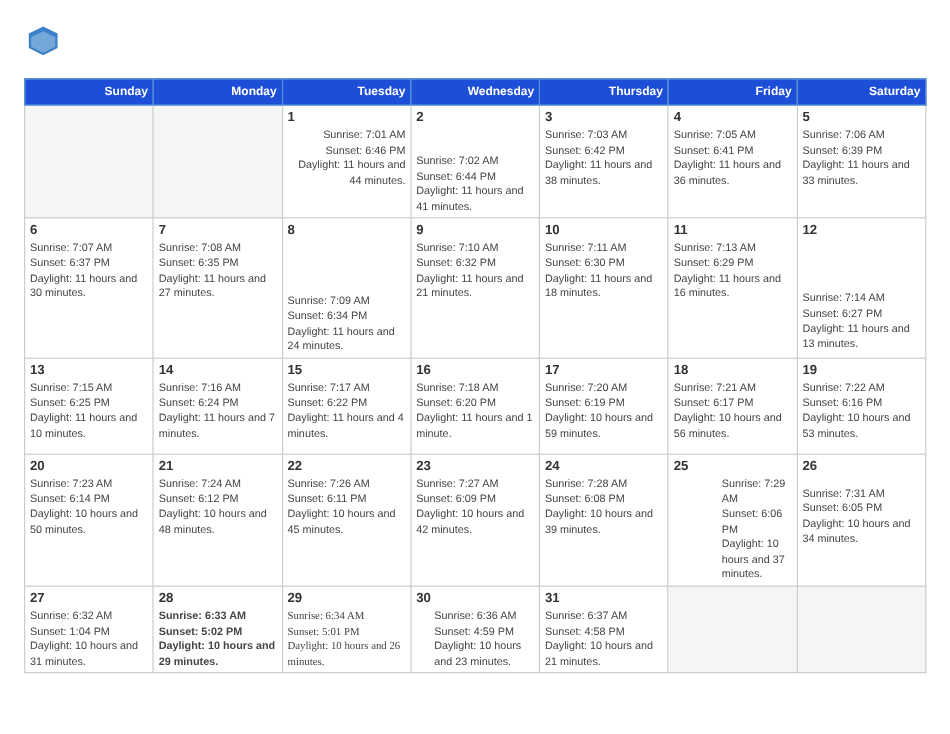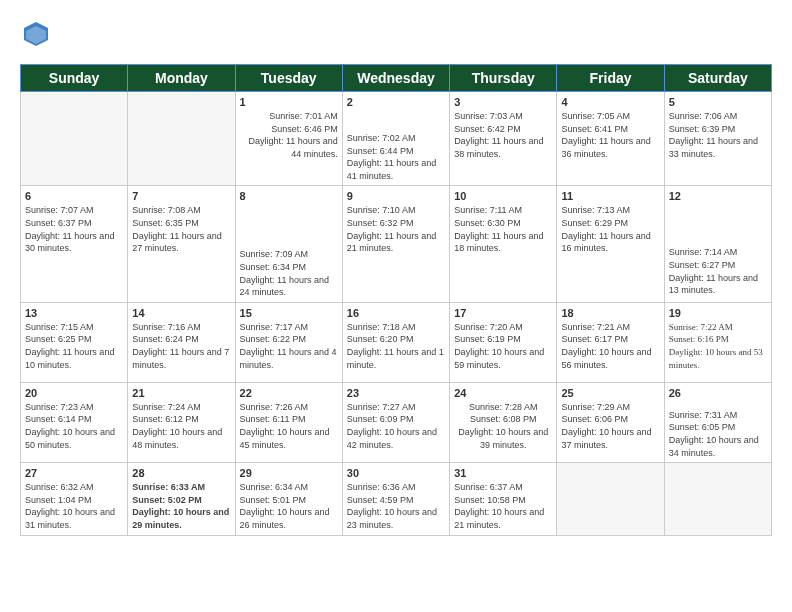--- a/index.html
+++ b/index.html
@@ -38,26 +38,26 @@
     .location {
       font-size: 14px;
       color: #555;
     }
     .calendar {
       width: 100%;
       border-collapse: collapse;
       table-layout: fixed;
     }
     .calendar th {
-      background: #14532d;
+      background: #1d4ed8;
       color: #fff;
-      font-size: 14px;
+      font-size: 10px;
       font-weight: bold;
       padding: 5px 4px;
-      text-align: center;
+      text-align: right;
       border: 1px solid #5590d4;
     }
     .calendar td {
       vertical-align: top;
       border: 1px solid #ccc;
       padding: 4px 4px 3px 4px;
       font-size: 9px;
       color: #333;
       height: 80px;
       background: #fff;
@@ -233,21 +233,21 @@
 Daylight: 10 hours and 59 minutes.</div>
           </td>
           <td>
             <span class="day-num">18</span>
             <div class="day-detail" style="white-space: pre-line;">Sunrise: 7:21 AM
 Sunset: 6:17 PM
 Daylight: 10 hours and 56 minutes.</div>
           </td>
           <td>
             <span class="day-num">19</span>
-            <div class="day-detail" style="white-space: pre-line; font-family: Liberation Serif, serif;">Sunrise: 7:22 AM
+            <div class="day-detail" style="white-space: pre-line;">Sunrise: 7:22 AM
 Sunset: 6:16 PM
 Daylight: 10 hours and 53 minutes.</div>
           </td>
         </tr>
         <tr class="week-row">
           <td>
             <span class="day-num">20</span>
             <div class="day-detail" style="white-space: pre-line;">Sunrise: 7:23 AM
 Sunset: 6:14 PM
 Daylight: 10 hours and 50 minutes.</div>
@@ -265,27 +265,27 @@
 Daylight: 10 hours and 45 minutes.</div>
           </td>
           <td>
             <span class="day-num">23</span>
             <div class="day-detail" style="white-space: pre-line;">Sunrise: 7:27 AM
 Sunset: 6:09 PM
 Daylight: 10 hours and 42 minutes.</div>
           </td>
           <td>
             <span class="day-num">24</span>
-            <div class="day-detail" style="white-space: pre-line; text-align: center;">Sunrise: 7:28 AM
+            <div class="day-detail" style="white-space: pre-line;">Sunrise: 7:28 AM
 Sunset: 6:08 PM
 Daylight: 10 hours and 39 minutes.</div>
           </td>
           <td>
             <span class="day-num">25</span>
-            <div class="day-detail" style="white-space: pre-line;">Sunrise: 7:29 AM
+            <div class="day-detail" style="white-space: pre-line; margin-left: 40px;">Sunrise: 7:29 AM
 Sunset: 6:06 PM
 Daylight: 10 hours and 37 minutes.</div>
           </td>
           <td>
             <span class="day-num">26</span>
             <div class="day-detail" style="white-space: pre-line; margin-top: 10px;">Sunrise: 7:31 AM
 Sunset: 6:05 PM
 Daylight: 10 hours and 34 minutes.</div>
           </td>
         </tr>
@@ -297,34 +297,34 @@
 Daylight: 10 hours and 31 minutes.</div>
           </td>
           <td>
             <span class="day-num">28</span>
             <div class="day-detail" style="white-space: pre-line; font-weight: bold;">Sunrise: 6:33 AM
 Sunset: 5:02 PM
 Daylight: 10 hours and 29 minutes.</div>
           </td>
           <td>
             <span class="day-num">29</span>
-            <div class="day-detail" style="white-space: pre-line;">Sunrise: 6:34 AM
+            <div class="day-detail" style="white-space: pre-line; font-family: Liberation Serif, serif;">Sunrise: 6:34 AM
 Sunset: 5:01 PM
 Daylight: 10 hours and 26 minutes.</div>
           </td>
           <td>
             <span class="day-num">30</span>
-            <div class="day-detail" style="white-space: pre-line;">Sunrise: 6:36 AM
+            <div class="day-detail" style="white-space: pre-line; margin-left: 15px;">Sunrise: 6:36 AM
 Sunset: 4:59 PM
 Daylight: 10 hours and 23 minutes.</div>
           </td>
           <td>
             <span class="day-num">31</span>
             <div class="day-detail" style="white-space: pre-line;">Sunrise: 6:37 AM
-Sunset: 10:58 PM
+Sunset: 4:58 PM
 Daylight: 10 hours and 21 minutes.</div>
           </td>
           <td class="empty"></td>
           <td class="empty"></td>
         </tr>
       </tbody>
   </table>
 </div>
 
 </body></html>

